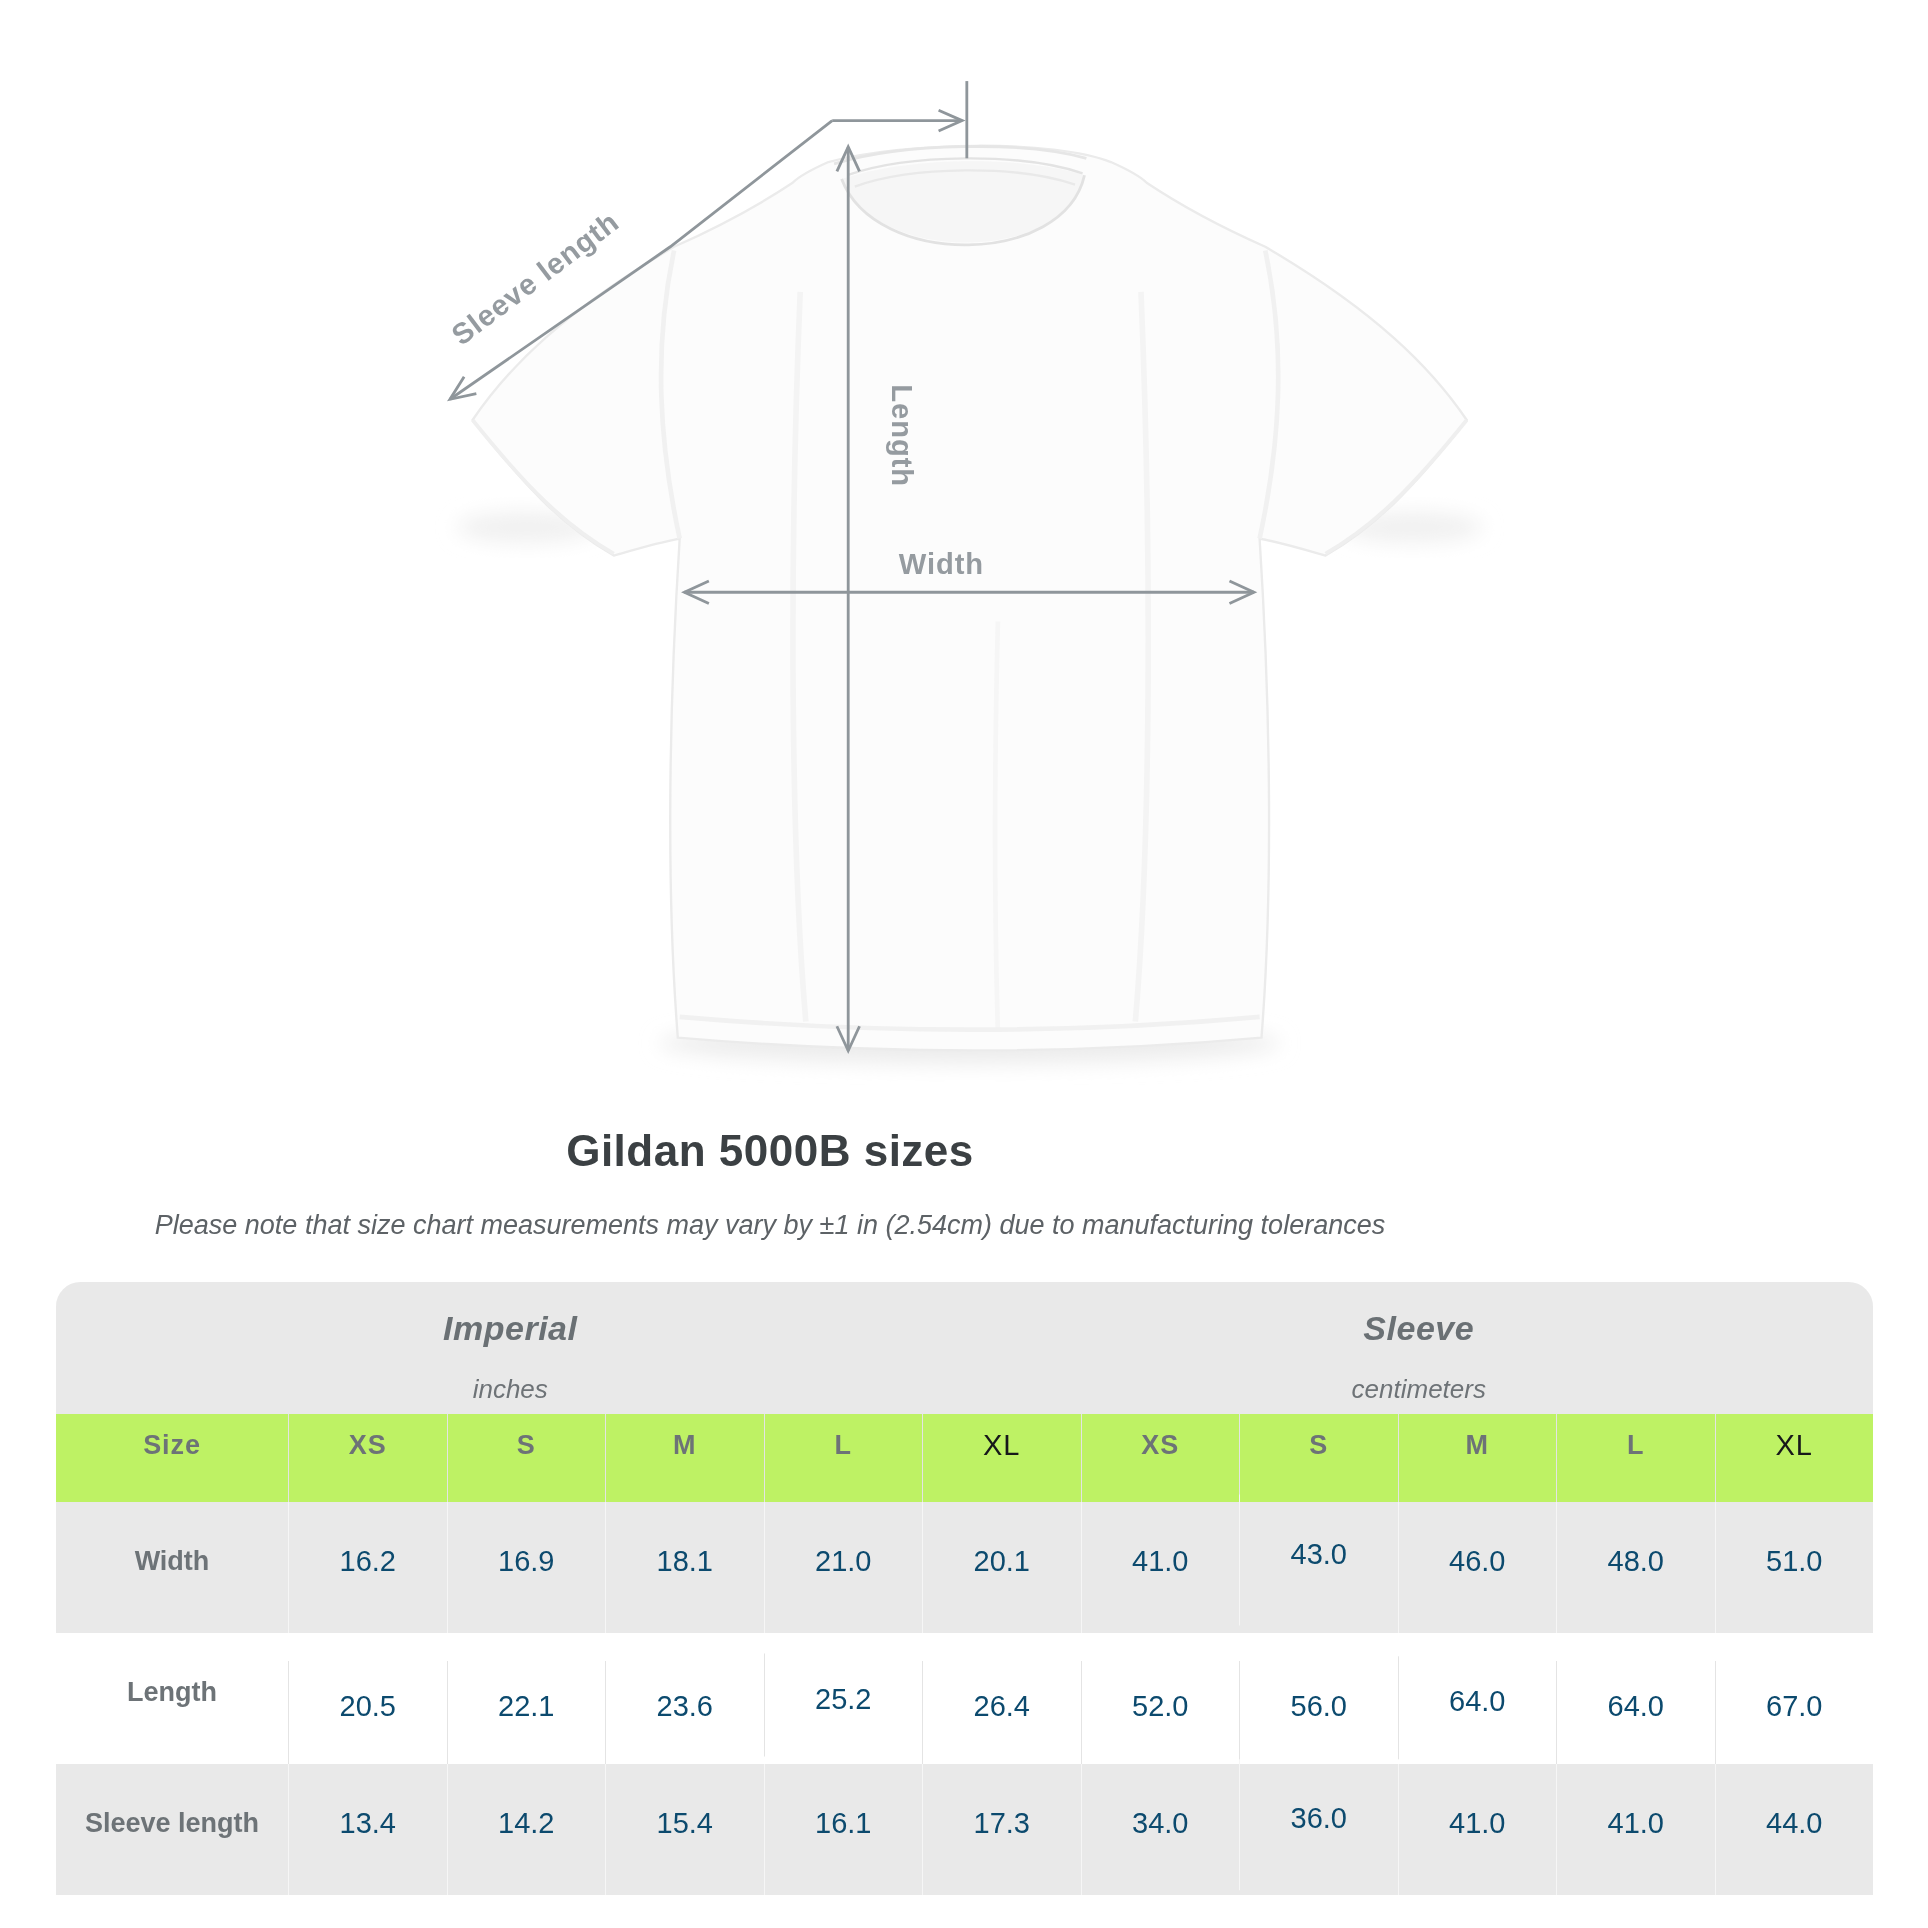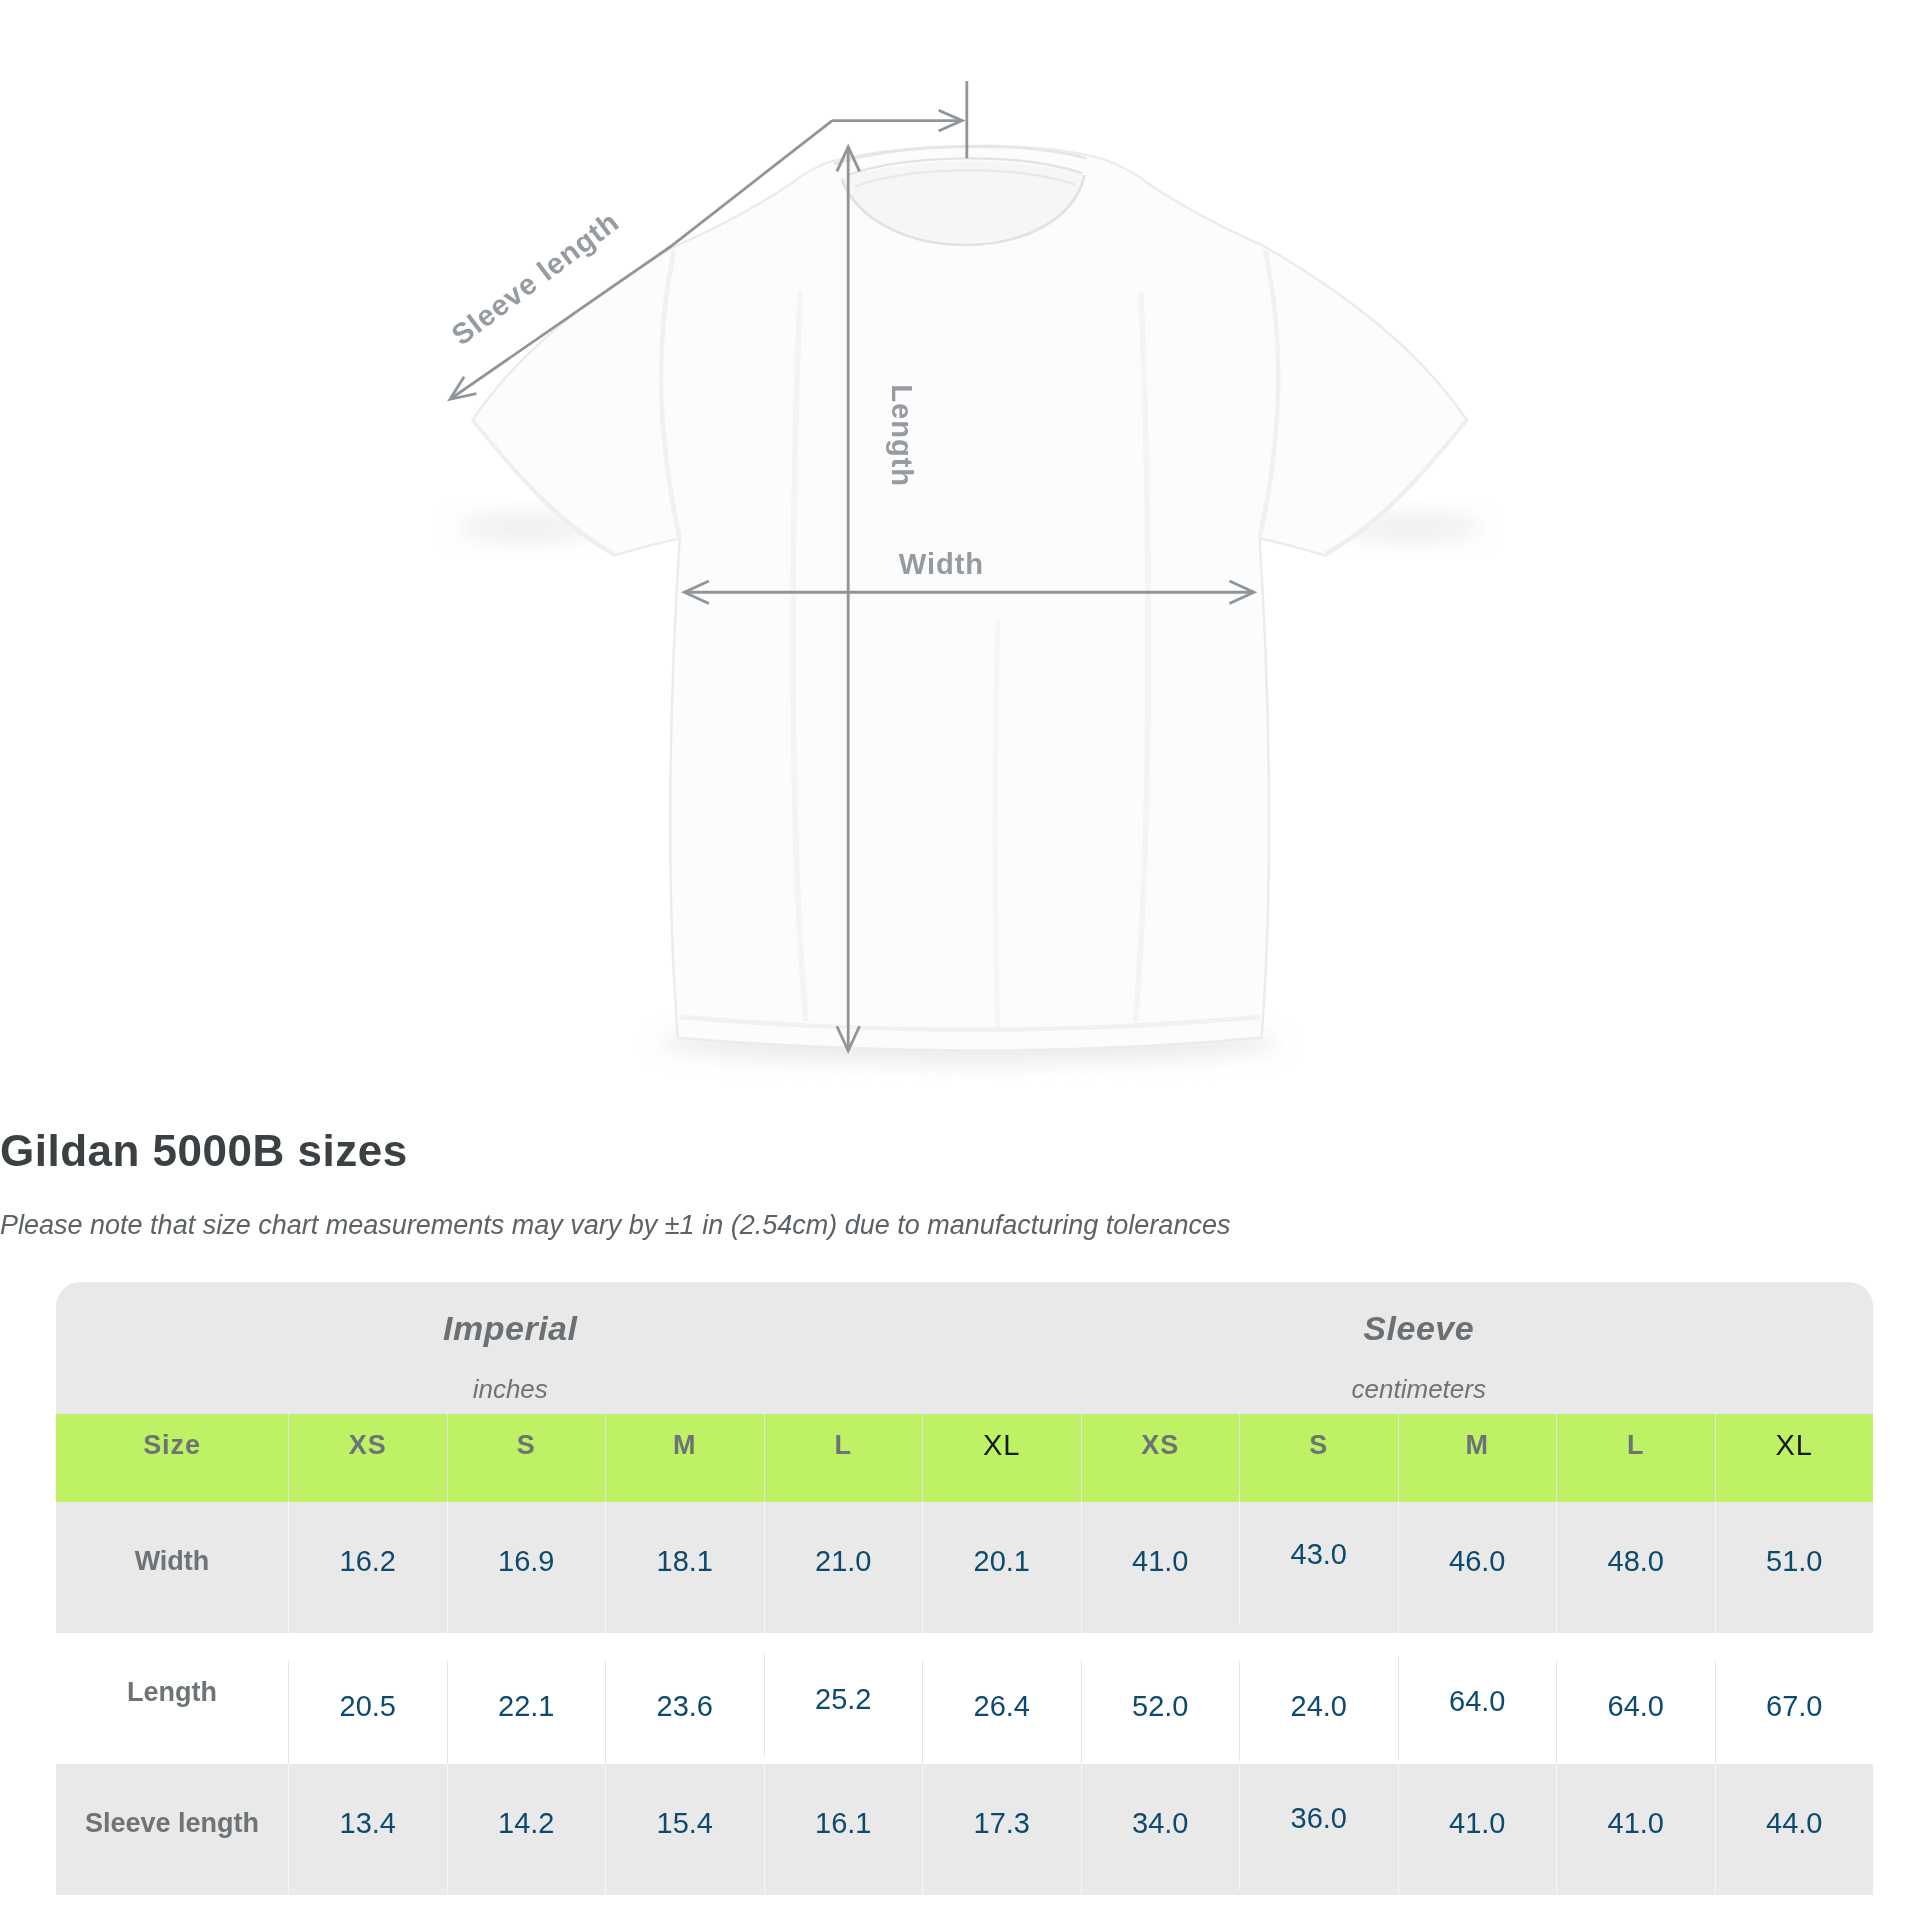--- a/index.html
+++ b/index.html
@@ -7,21 +7,21 @@
   .page {
     position:relative; width:1928px; height:1928px; background:#ffffff;
     font-family:"Liberation Sans", sans-serif; overflow:hidden;
   }
 
   
   .diagram { position:absolute; left:0; top:0; width:1928px; height:1177px; }
   .ann-label { font-weight:bold; font-size:31px; fill:#959ba0; letter-spacing:1px; }
 
   
-  .title-block { position:absolute; left:0; top:1126px; width:1540px; text-align:left; }
+  .title-block { position:absolute; left:0; top:1126px; width:1540px; text-align:center; }
   .page-title { font-size:44px; font-weight:bold; color:#3b4043; letter-spacing:0.5px; }
   .page-note  { margin-top:34px; font-size:27px; font-style:italic; color:#5d6266; }
 
   
   .table-wrap {
     position:absolute; left:56px; top:1282px; width:1817px; height:639px;
     border-radius:24.5px; overflow:hidden;
   }
   .trow { display:grid; grid-template-columns:232px repeat(10, 1fr); }
   .unit-row { display:grid; grid-template-columns:repeat(2, 1fr); height:132px; background:#e9e9e9; }
@@ -179,21 +179,21 @@
     </div>
 
     <div class="trow data-row white">
       <div class="cell row-label">Length</div>
       <div class="cell val">20.5</div>
       <div class="cell val">22.1</div>
       <div class="cell val">23.6</div>
       <div class="cell val raise">25.2</div>
       <div class="cell val">26.4</div>
       <div class="cell val">52.0</div>
-      <div class="cell val">24.0</div>
+      <div class="cell val">56.0</div>
       <div class="cell val raise-sm">64.0</div>
       <div class="cell val">64.0</div>
       <div class="cell val">67.0</div>
     </div>
 
     <div class="trow data-row gray">
       <div class="cell row-label">Sleeve length</div>
       <div class="cell val">13.4</div>
       <div class="cell val">14.2</div>
       <div class="cell val">15.4</div>

